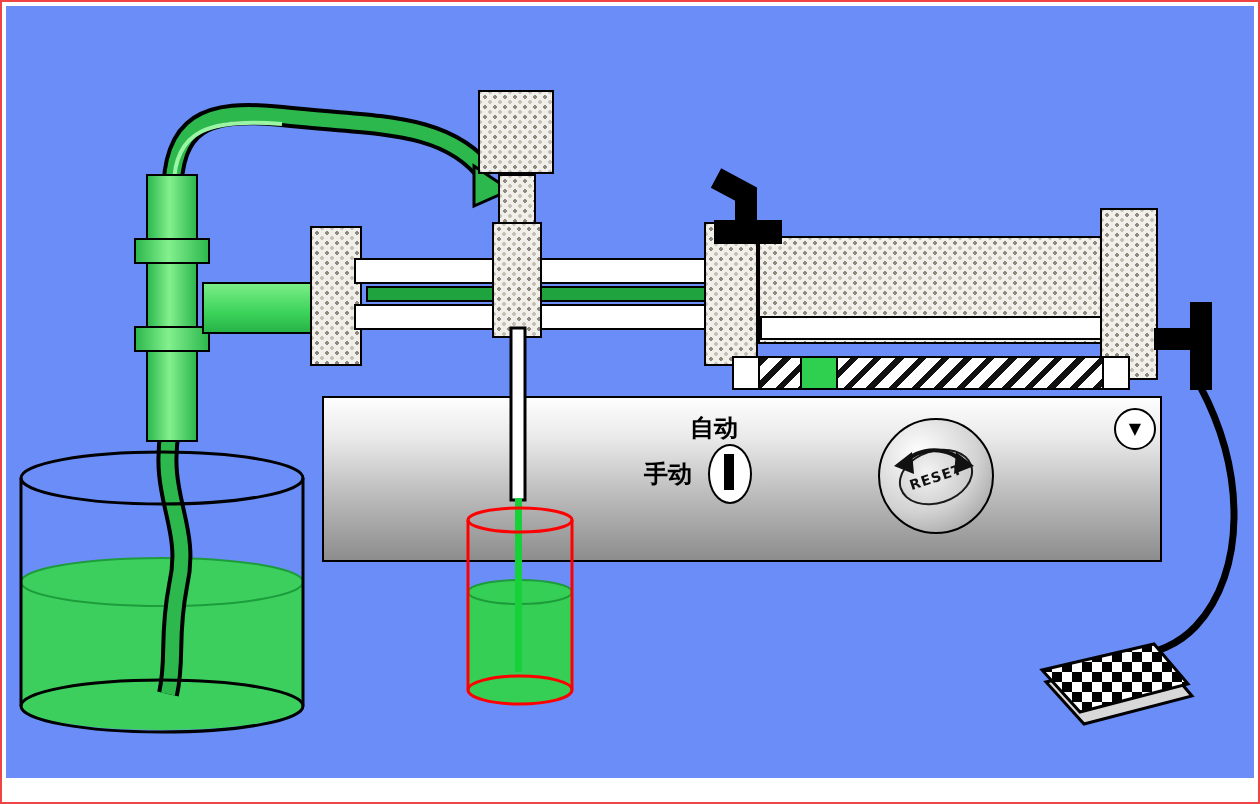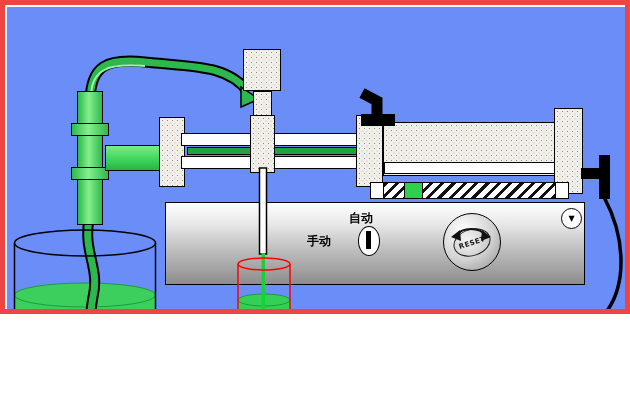--- a/index.html
+++ b/index.html
@@ -1,18 +1,18 @@
 <!DOCTYPE html>
 <html><head>
 <meta charset="utf-8">
 <style>
   html,body{margin:0;padding:0;background:#fff;}
   #stage{
-    position:relative;width:630px;height:314px;background:#ffffff;
-    font-family:"DejaVu Sans",sans-serif;overflow:hidden;border:5px solid #ef4444;box-sizing:border-box;
+    position:relative;width:630px;height:402px;background:#ffffff;
+    font-family:"DejaVu Sans",sans-serif;overflow:hidden;border:1px solid #ef4444;box-sizing:border-box;
   }
   .sky{position:absolute;left:2px;top:2px;width:624px;height:386px;background:#6a8df8;}
   .abs{position:absolute;box-sizing:border-box;}
   .blk{border:1.5px solid #000;}
   .speckle{
     background-color:#f1efe9;
     background-image:
       radial-gradient(#8f897f 0.8px, transparent 1px),
       radial-gradient(#c6c0b4 0.8px, transparent 1px);
     background-size:5px 5px,5px 5px;
@@ -110,21 +110,21 @@
   <div class="abs black" style="left:356px;top:109px;width:34px;height:12px;"></div>
   <div class="abs black" style="left:576px;top:163px;width:22px;height:11px;"></div>
   <div class="abs black" style="left:594px;top:150px;width:11px;height:44px;"></div>
 
   <div class="abs blk whitebar" style="left:365px;top:177px;width:14px;height:17px;"></div>
   <div class="abs blk stripes" style="left:378px;top:177px;width:173px;height:17px;"></div>
   <div class="abs blk" style="left:399px;top:177px;width:19px;height:17px;background:#2fd04f;"></div>
   <div class="abs blk whitebar" style="left:550px;top:177px;width:14px;height:17px;"></div>
 
   <div class="label-cn" style="left:344px;top:207px;">自动</div>
-  <div class="label-cn" style="left:302px;top:230px;">手动</div>
+  <div class="label-cn" style="left:321px;top:230px;">手动</div>
   <div id="mode-toggle">
     <div class="lever"></div>
   </div>
   <div id="reset-knob">
     <div class="inner">
       <span>RESET</span>
     </div>
   </div>
   <div id="indicator-button">
     <span>▼</span>

